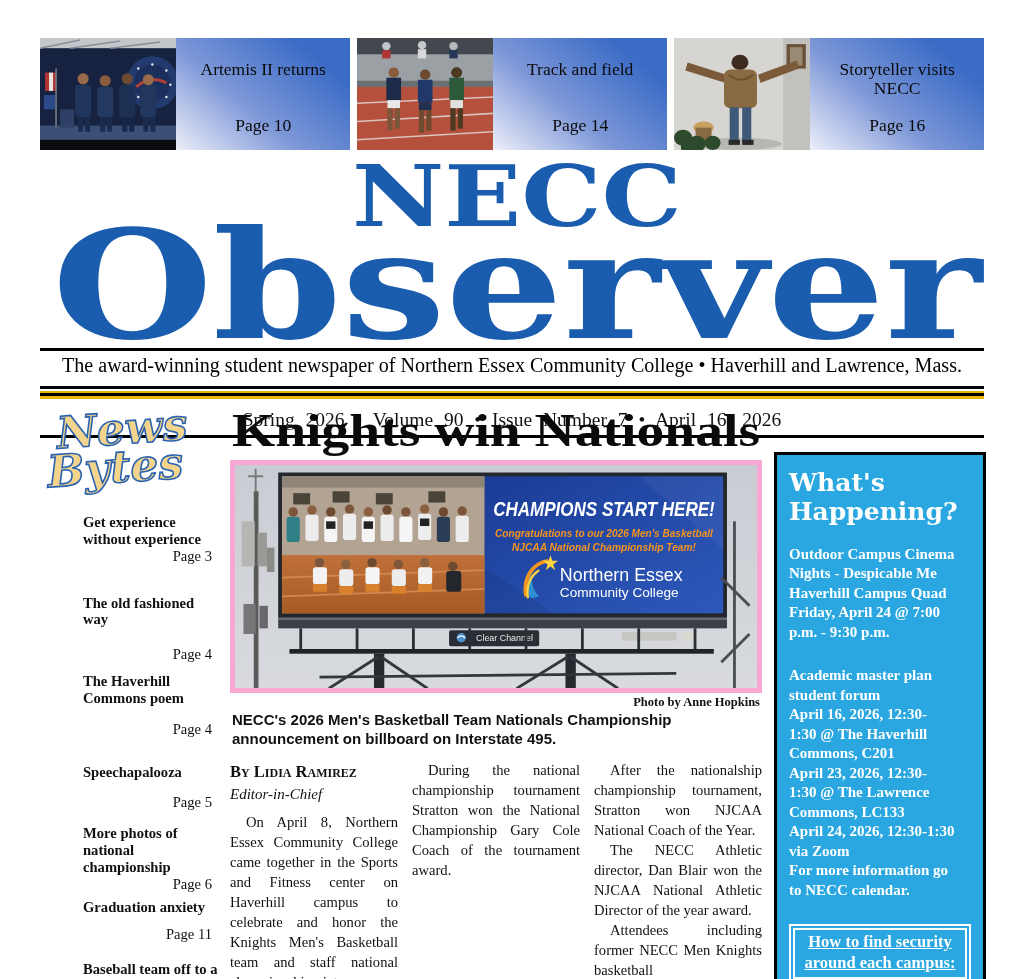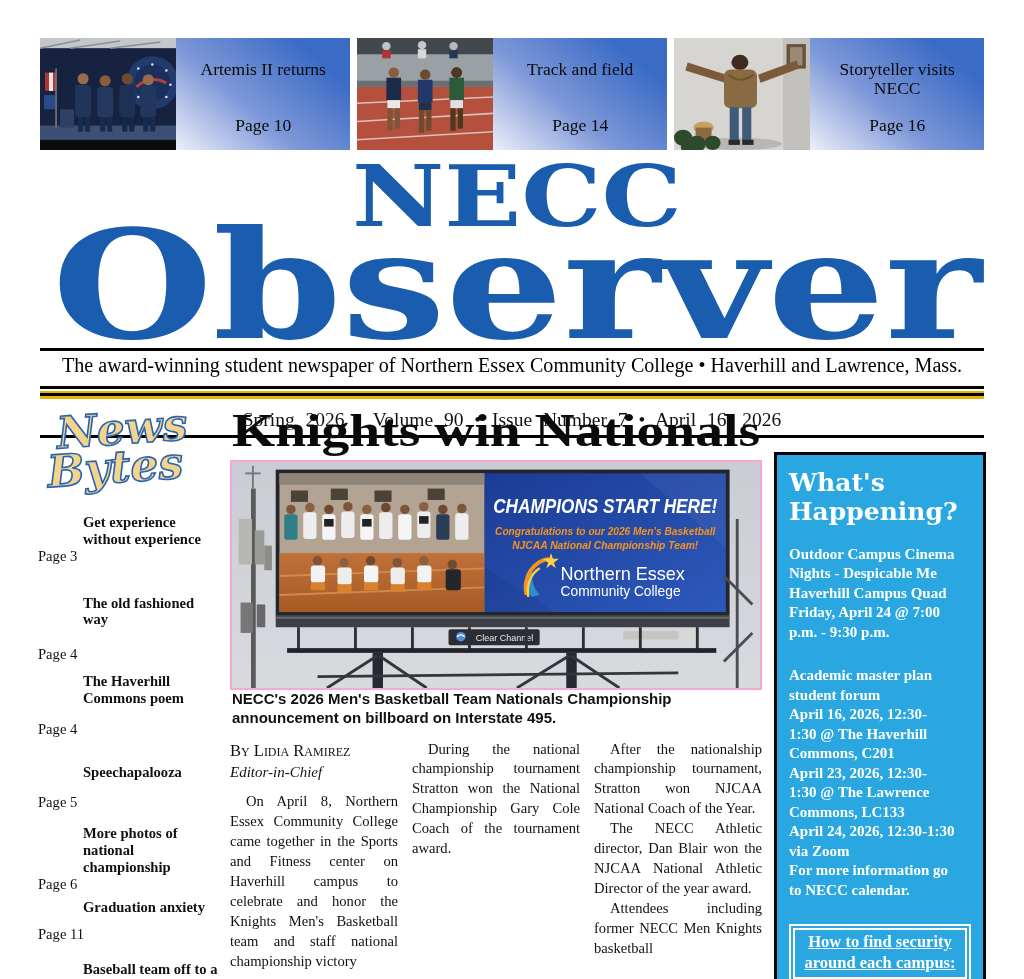--- a/index.html
+++ b/index.html
@@ -29,34 +29,34 @@
   .rule3{height:3px;background:#000;}
 
   
   .content{position:absolute;top:452px;left:38px;right:38px;bottom:34px;
       display:grid;grid-template-columns:180px 1fr 212px;column-gap:12px;}
 
   
   .nb-logo{margin:-48px 0 14px -6px;}
   .nb-logo svg{transform:rotate(-4deg);}
   .nb-item-title{font-weight:bold;font-size:14.6px;line-height:1.15;margin-left:45px;}
-  .nb-page{font-size:14.6px;padding-right:6px;}
+  .nb-page{text-align:right;font-size:14.6px;padding-right:6px;}
   .sp6{height:6px}.sp10{height:10px}.sp14{height:14px}.sp18{height:18px}.sp26{height:26px}.sp30{height:30px}
 
   
   .headline{margin:-46px 0 4px;}
   .headline svg{width:100%;height:50px;display:block;}
-  .photo-frame{border:2px solid #f9a8d4;line-height:0;}
+  .photo-frame{border:5px solid #f9a8d4;line-height:0;}
   .photo-frame svg{width:100%;height:auto;display:block;}
   .credit{text-align:right;font-weight:bold;font-size:12.5px;margin:2px 2px 1px 0;}
   .caption{font-family:"Liberation Sans",sans-serif;font-weight:bold;font-size:15px;
       line-height:1.25;margin:0 0 12px 2px;}
   .bodycols{display:grid;grid-template-columns:1fr 1fr 1fr;column-gap:14px;
       font-size:14.6px;line-height:1.37;text-align:justify;}
-  .byline{font-weight:normal;font-variant:small-caps;font-size:16.5px;}
+  .byline{font-weight:bold;font-variant:small-caps;font-size:16.5px;}
   .byrole{font-style:italic;font-size:15px;margin-bottom:9px;}
   p.body{margin:0;text-indent:16px;}
 
   
   .wh-box{background:#2aa7e0;border:3px solid #000;padding:14px 12px 12px;color:#fff;}
   .pre{white-space:pre-line;}
   .wh-title{font-family:"DejaVu Serif",serif;font-weight:bold;font-size:25px;
       line-height:1.15;margin-bottom:18px;}
   .wh-event{font-weight:bold;font-size:15px;line-height:1.3;margin-bottom:24px;}
   .sec-outer{border:2px solid #fff;padding:2px;margin:2px 0 10px;}
@@ -457,20 +457,21 @@
             </g>
             <g stroke="#4a4d52" stroke-width="3">
               <line x1="532" y1="60" x2="532" y2="238"></line>
               <line x1="518" y1="120" x2="548" y2="150"></line>
               <line x1="548" y1="180" x2="518" y2="210"></line>
             </g>
           </g>
         </svg>
       </div>
 
+      <div class="credit">Photo by  Anne Hopkins</div>
       <div class="caption">NECC's 2026 Men's Basketball Team Nationals Championship announcement on billboard on Interstate 495.</div>
 
       <div class="bodycols">
         <div class="col">
           <div class="byline">By Lidia Ramirez</div>
           <div class="byrole">Editor-in-Chief</div>
           <p class="body">On April 8, Northern Essex Community College came together in the Sports and Fitness center on Haverhill campus to celebrate and honor the Knights Men's Basketball team and staff national championship victory</p>
 
         </div>
         <div class="col">

